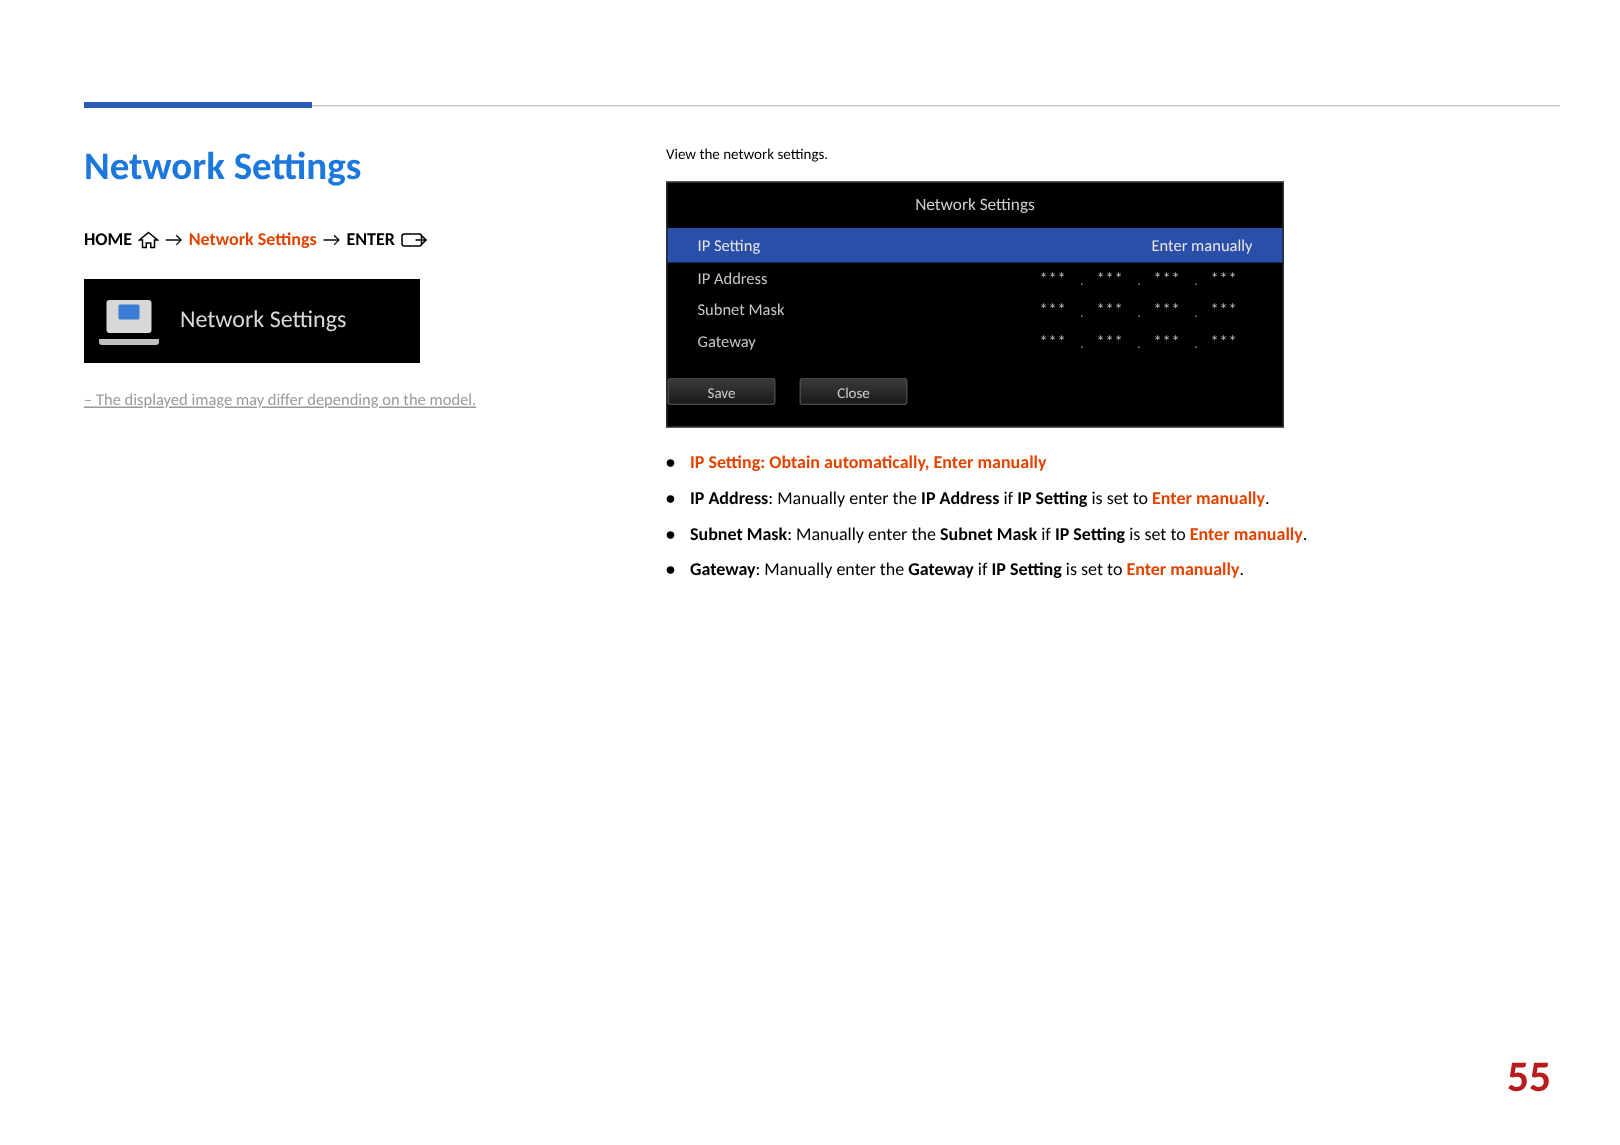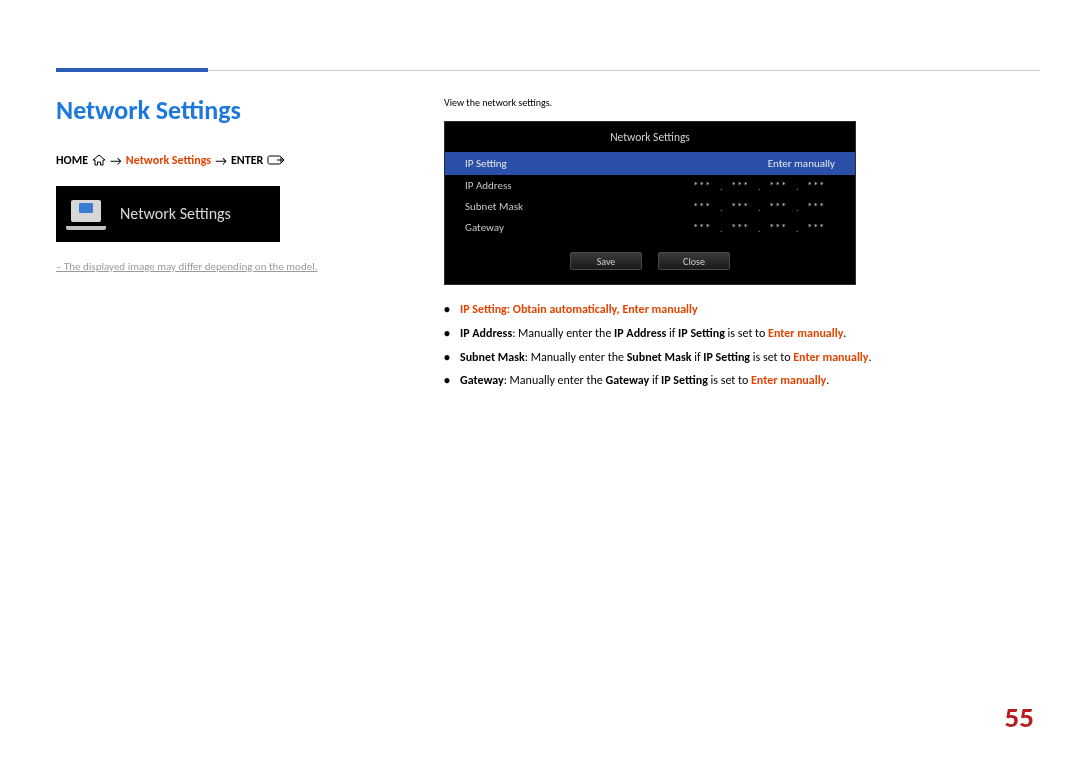--- a/index.html
+++ b/index.html
@@ -110,21 +110,21 @@
     color:#e6e6e6;
     padding:5px 20px;
   }
   .dialog-row .k { flex:0 0 120px; }
   .dialog-row .v { flex:1; display:flex; justify-content:flex-end; gap:0; letter-spacing:0.5px;}
   .dialog-row.header .v { justify-content:flex-end; letter-spacing:normal;}
   .octets { display:flex; gap:0; }
   .octet { width:38px; text-align:center; position:relative;}
   .octet:after { content:"."; position:absolute; right:-2px; bottom:-1px; color:#8a8a8a; font-size:10px;}
   .octet:last-child:after { content:""; }
-  .dialog-btns { display:flex; justify-content:center; gap:16px; margin-top:14px;}
+  .dialog-btns { display:flex; justify-content:flex-start; gap:16px; margin-top:14px;}
   .dbtn {
     width:72px; height:18px;
     background: linear-gradient(#3a3a3a,#1a1a1a);
     border:1px solid #494949;
     color:#cfcfcf; font-size:10px;
     display:flex; align-items:center; justify-content:center;
     border-radius:2px;
   }
   .bullets { font-size:12px; }
   .bullets .li {

